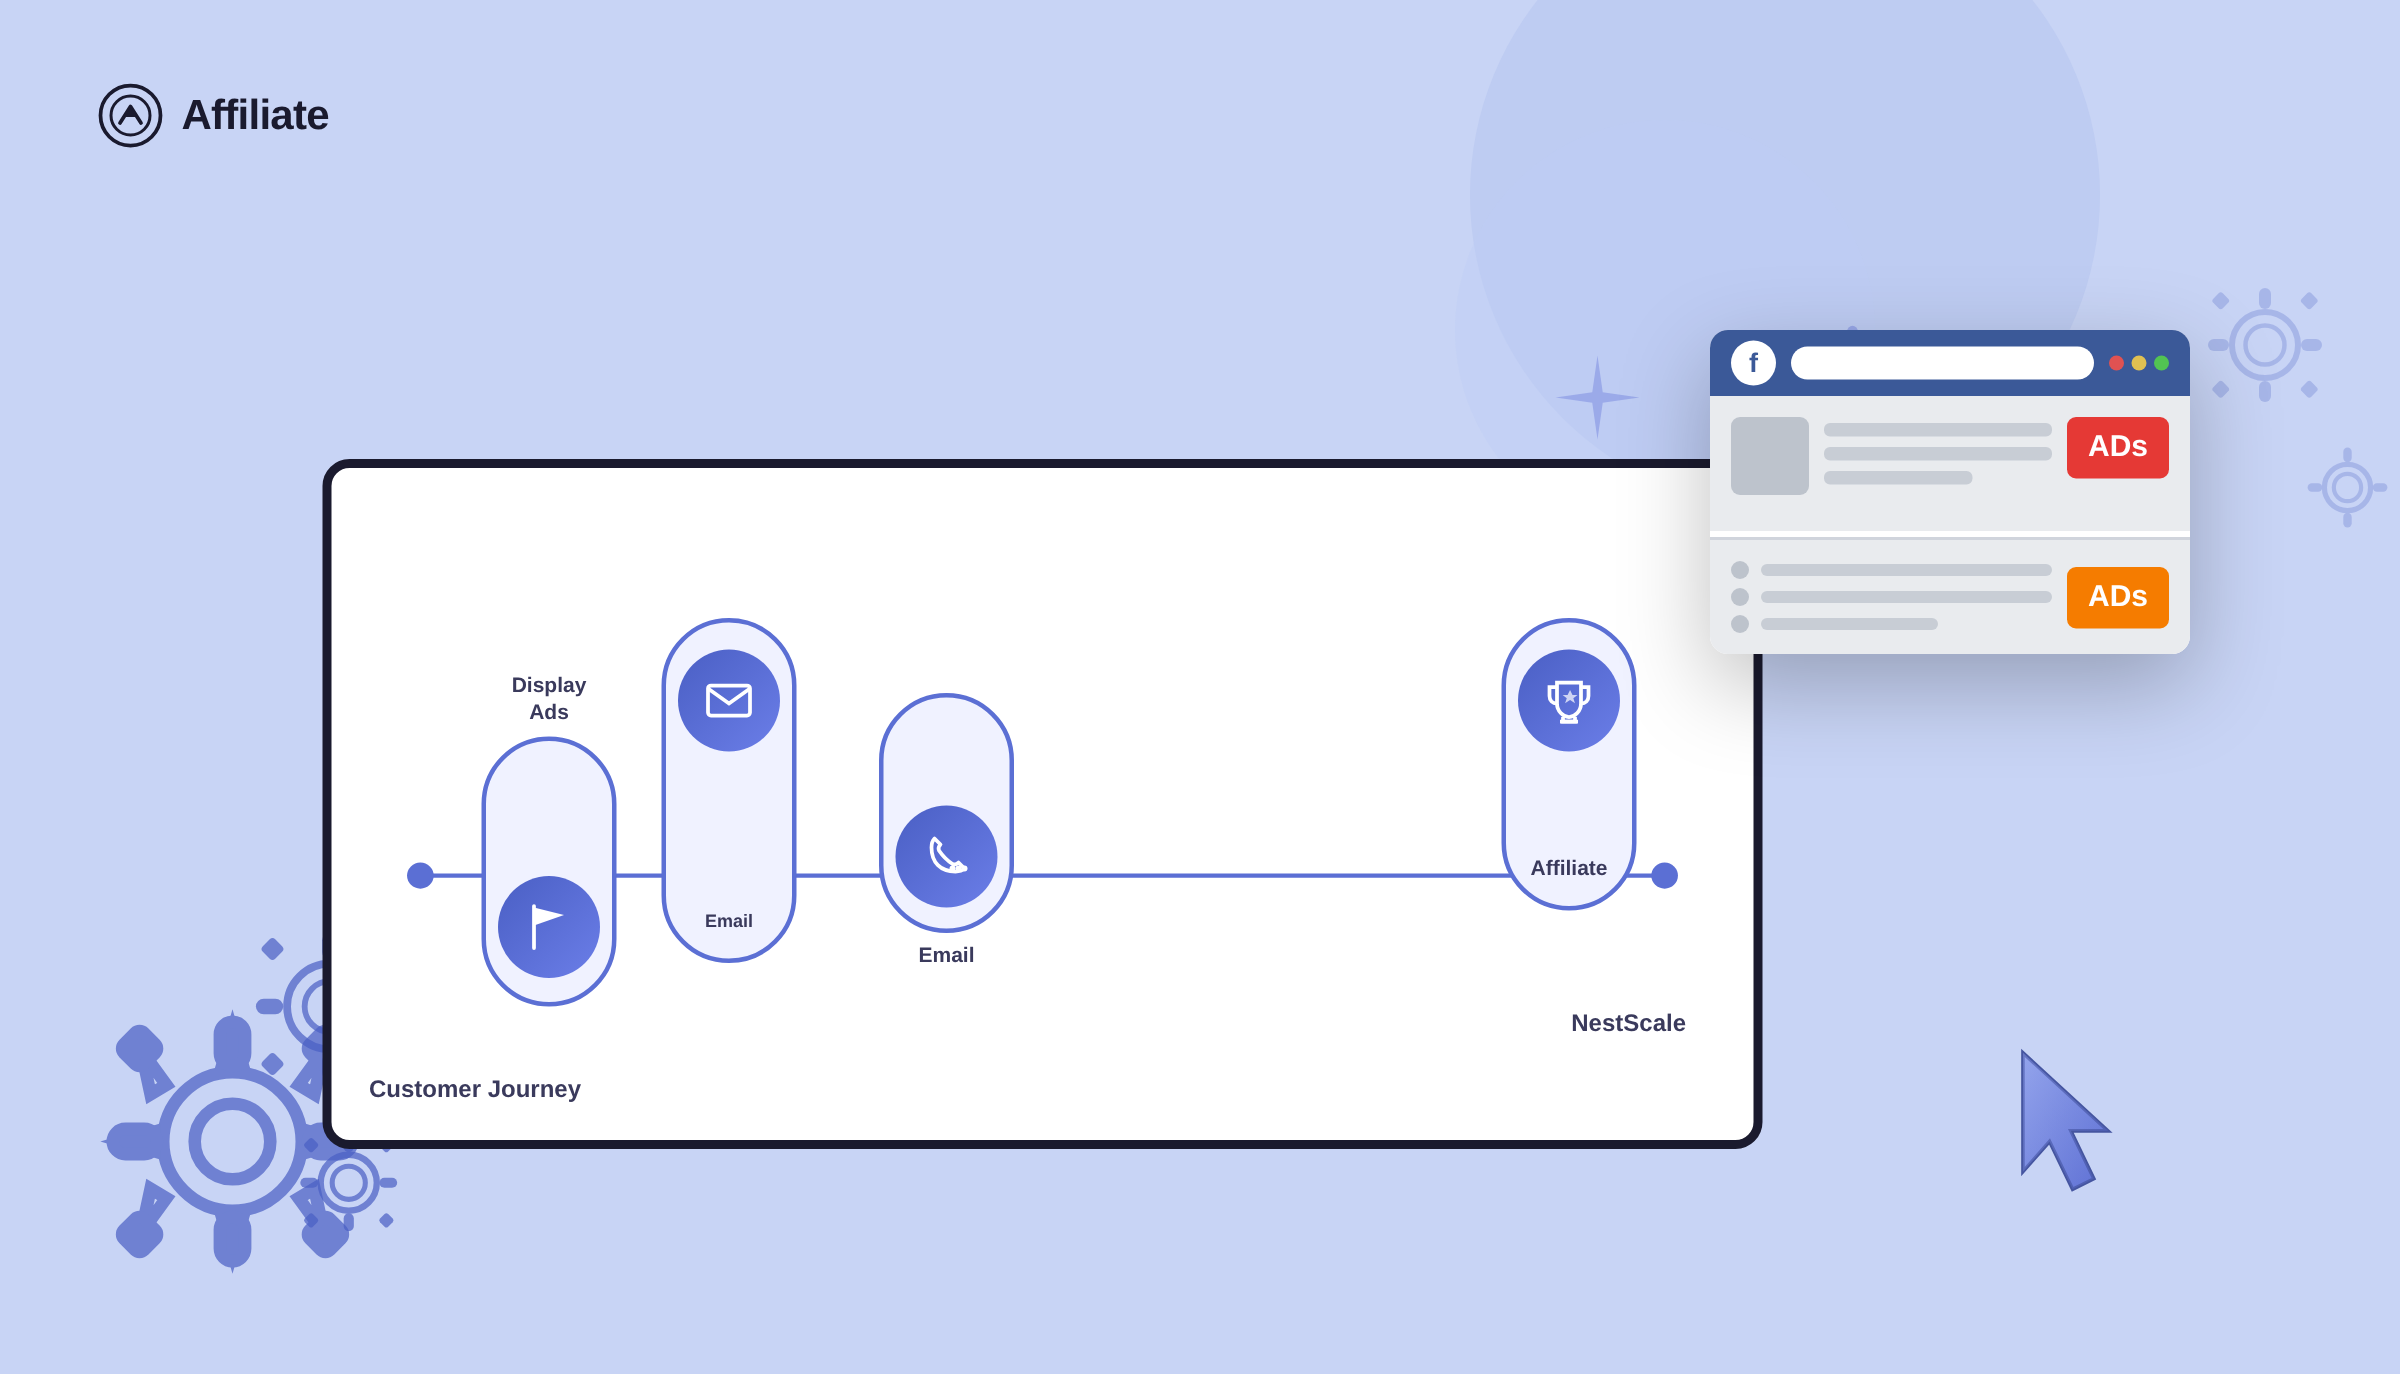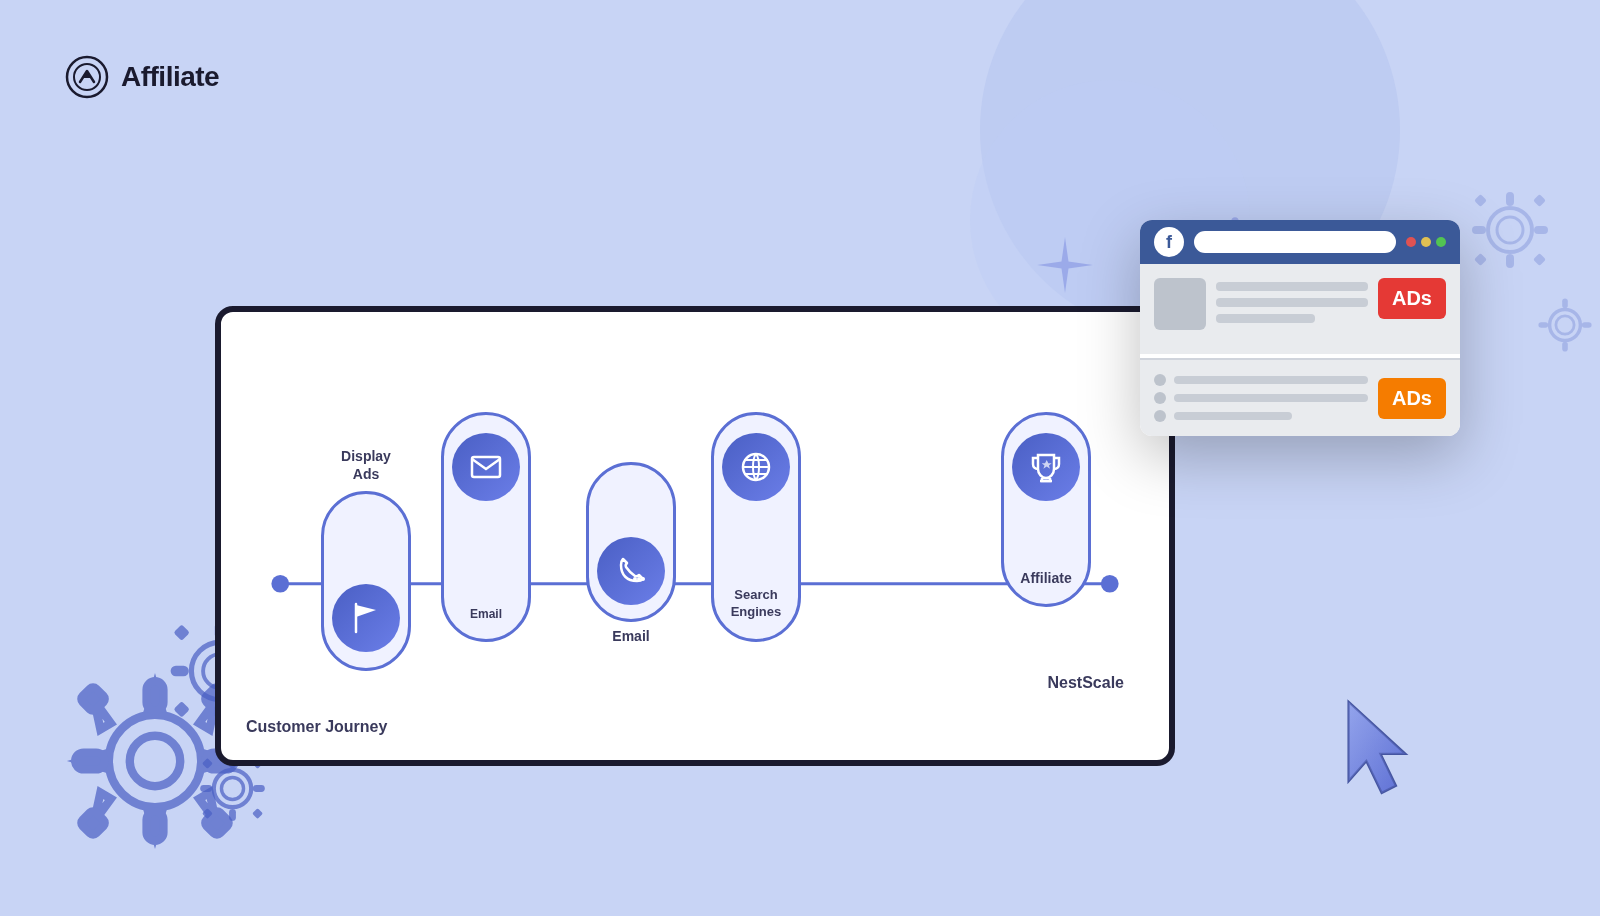--- a/index.html
+++ b/index.html
@@ -376,36 +376,20 @@
             <path d="M10 6 C10 6 8 8 8 12 C8 22 14 28 24 28 C28 28 30 26 30 26 L26 22 C26 22 24 24 22 23 C19 21 15 17 13 14 C12 12 14 10 14 10 Z" fill="none" stroke="white" stroke-width="2.5" stroke-linejoin="round"></path>
             <circle cx="22" cy="26" r="2" fill="white"></circle>
             <circle cx="26" cy="26" r="2" fill="white"></circle>
             <circle cx="30" cy="26" r="2" fill="white"></circle>
           </svg>
         </div>
       </div>
       <div style="font-size:14px;font-weight:600;color:#3a3a5c;text-align:center;margin-top:6px;">Email</div>
     </div>
 
-    <div style="position:absolute;left:490px;top:20px;">
-      <div class="pill">
-        <div class="icon-circle">
-
-          <svg width="36" height="36" viewBox="0 0 36 36">
-            <circle cx="18" cy="18" r="13" fill="none" stroke="white" stroke-width="2.5"></circle>
-            <path d="M18 5 C14 10 14 26 18 31" fill="none" stroke="white" stroke-width="2"></path>
-            <path d="M18 5 C22 10 22 26 18 31" fill="none" stroke="white" stroke-width="2"></path>
-            <path d="M5 18 L31 18" stroke="white" stroke-width="2"></path>
-            <path d="M6 11 L30 11" stroke="white" stroke-width="2"></path>
-            <path d="M6 25 L30 25" stroke="white" stroke-width="2"></path>
-          </svg>
-        </div>
-        <div style="font-size:13px;font-weight:600;color:#3a3a5c;text-align:center;line-height:1.3;">Search<br>Engines</div>
-      </div>
-    </div>
 
 
     <div style="position:absolute;left:780px;top:20px;">
       <div class="pill" style="height:195px;">
         <div class="icon-circle">
 
           <svg width="36" height="36" viewBox="0 0 36 36">
             <path d="M10 6 L26 6 L26 20 C26 25 22 29 18 29 C14 29 10 25 10 20 Z" fill="none" stroke="white" stroke-width="2.5"></path>
             <path d="M10 9 L5 9 L5 15 C5 18 7 20 10 20" fill="none" stroke="white" stroke-width="2.5"></path>
             <path d="M26 9 L31 9 L31 15 C31 18 29 20 26 20" fill="none" stroke="white" stroke-width="2.5"></path>

